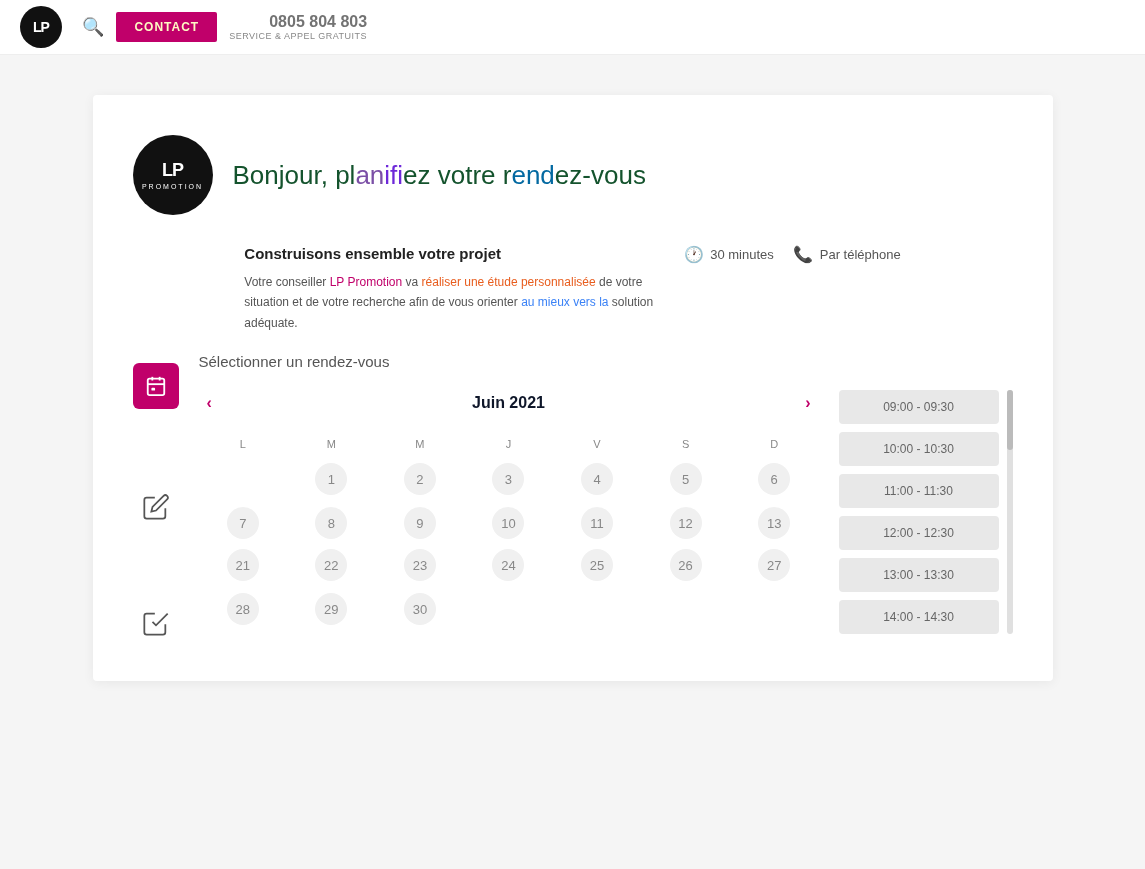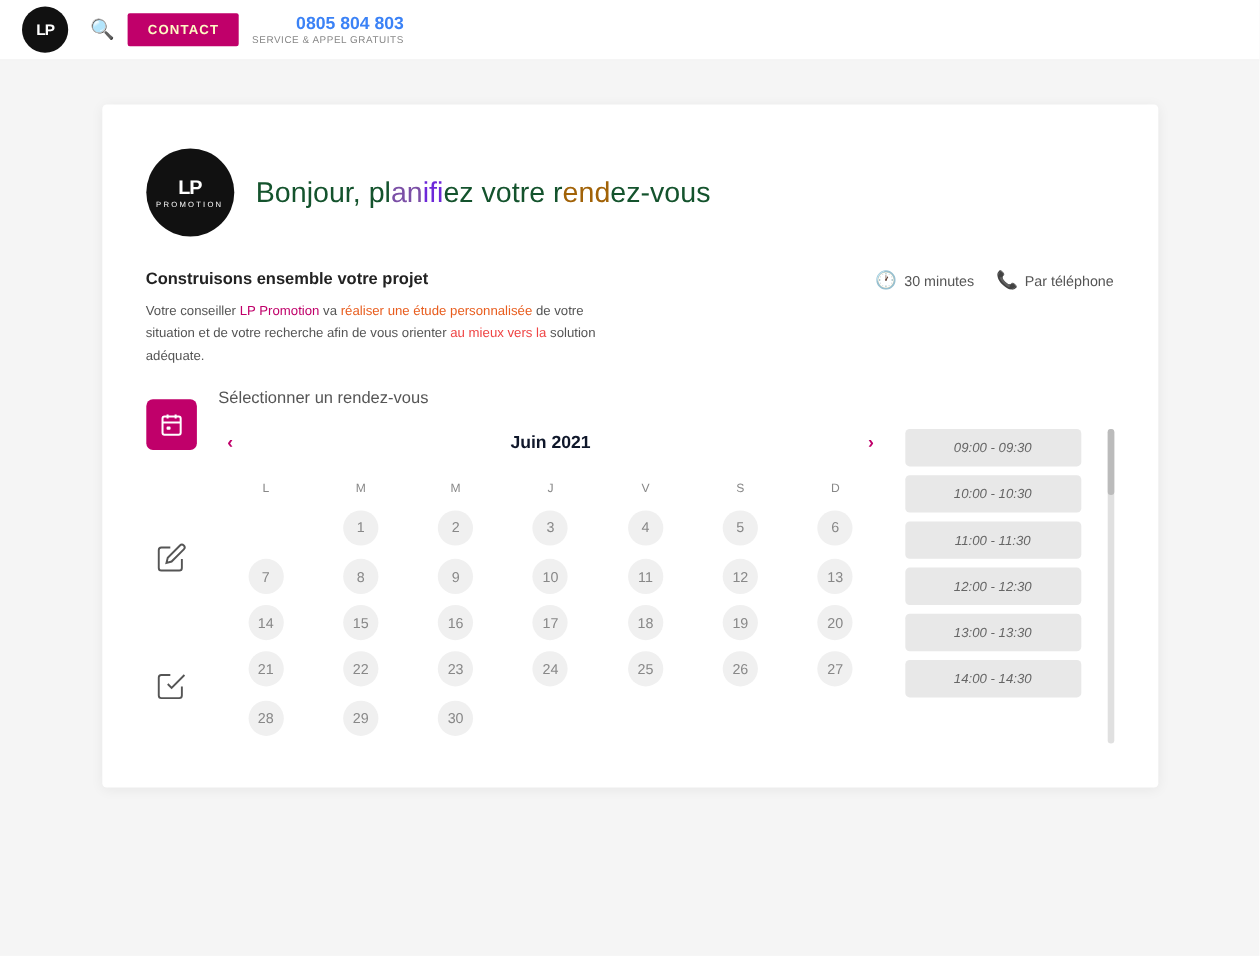--- a/index.html
+++ b/index.html
@@ -40,21 +40,21 @@
     .nav-search {
       background: none; border: none; cursor: pointer; font-size: 18px; color: #333;
     }
     .nav-contact-btn {
       background: #c0006a; color: #fef9c3; border: none;
       padding: 8px 18px; font-size: 12px; font-weight: 700;
       text-transform: uppercase; letter-spacing: 1px; cursor: pointer;
       border-radius: 2px;
     }
     .nav-phone-block { text-align: right; }
-    .nav-phone-number { font-size: 16px; font-weight: 700; color: #3b82f6; }
+    .nav-phone-number { font-size: 16px; font-weight: 700; color: #737373; }
     .nav-phone-sub { font-size: 9px; color: #888; text-transform: uppercase; letter-spacing: 0.5px; }
 
     
     .page-content {
       max-width: 960px;
       margin: 40px auto;
       padding: 40px;
       background: #fff;
       border-radius: 4px;
       box-shadow: 0 2px 12px rgba(0,0,0,0.06);
@@ -80,39 +80,39 @@
     }
     .lp-logo-circle .promo-text {
       color: #fff; font-size: 7px; letter-spacing: 2px; margin-top: 2px;
     }
     .greeting-title {
       font-size: 26px;
       font-weight: 300;
     }
     .greeting-title .highlight-purple { color: #7b4fa6; }
     .greeting-title .highlight-orange { color: #6d28d9; text-align: right; }
-    .greeting-title .highlight-teal { color: #a16207; }
+    .greeting-title .highlight-teal { color: #0369a1; }
     .greeting-title .highlight-dark { color: #14532d; }
 
     
     .meta-row {
       display: flex;
-      justify-content: space-between;
+      justify-content: center;
       align-items: flex-start;
       margin-bottom: 20px;
     }
     .meta-left h2 {
       font-size: 15px; font-weight: 700; color: #222; margin-bottom: 10px;
     }
     .meta-left p {
       font-size: 12px; color: #555; line-height: 1.7; max-width: 440px;
     }
     .meta-left p .link { color: #c0006a; }
     .meta-left p .link2 { color: #e85d1e; }
-    .meta-left p .link3 { color: #ef4444; margin-top: 40px; }
+    .meta-left p .link3 { color: #3b82f6; margin-top: 40px; }
     .meta-right {
       display: flex; align-items: center; gap: 20px; flex-shrink: 0;
     }
     .meta-right .meta-item {
       display: flex; align-items: center; gap: 6px; font-size: 13px; color: #555;
     }
     .meta-icon { font-size: 16px; color: #555; }
 
     
     .content-area {
@@ -326,29 +326,20 @@
                 <tr>
                   <td><span class="cal-day available">7</span></td>
                   <td><span class="cal-day available">8</span></td>
                   <td><span class="cal-day available">9</span></td>
                   <td><span class="cal-day available">10</span></td>
                   <td><span class="cal-day available">11</span></td>
                   <td><span class="cal-day available">12</span></td>
                   <td><span class="cal-day available">13</span></td>
                 </tr>
                 <tr>
-                  <td><span class="cal-day available">14</span></td>
-                  <td><span class="cal-day available">15</span></td>
-                  <td><span class="cal-day available">16</span></td>
-                  <td><span class="cal-day available">17</span></td>
-                  <td><span class="cal-day available">18</span></td>
-                  <td><span class="cal-day available">19</span></td>
-                  <td><span class="cal-day available">20</span></td>
-                </tr>
-                <tr>
                   <td><span class="cal-day available">21</span></td>
                   <td><span class="cal-day available">22</span></td>
                   <td><span class="cal-day available">23</span></td>
                   <td><span class="cal-day available">24</span></td>
                   <td><span class="cal-day available">25</span></td>
                   <td><span class="cal-day available">26</span></td>
                   <td><span class="cal-day available">27</span></td>
                 </tr>
                 <tr>
                   <td><span class="cal-day available">28</span></td>
@@ -356,21 +347,21 @@
                   <td><span class="cal-day available">30</span></td>
                   <td><span class="cal-day empty"></span></td>
                   <td><span class="cal-day empty"></span></td>
                   <td><span class="cal-day empty"></span></td>
                   <td><span class="cal-day empty"></span></td>
                 </tr>
               </tbody>
           </table>
         </div>
 
-        <div style="display:flex; gap: 20px; font-style: italic;">
+        <div style="display:flex; gap: 4px;">
           <div class="time-slots" id="time-slots-list">
           <div class="time-slot">09:00 - 09:30</div>
               <div class="time-slot">10:00 - 10:30</div>
               <div class="time-slot">11:00 - 11:30</div>
               <div class="time-slot">12:00 - 12:30</div>
               <div class="time-slot">13:00 - 13:30</div>
               <div class="time-slot">14:00 - 14:30</div>
             </div>
           <div class="scroll-track">
             <div class="scroll-thumb"></div>

